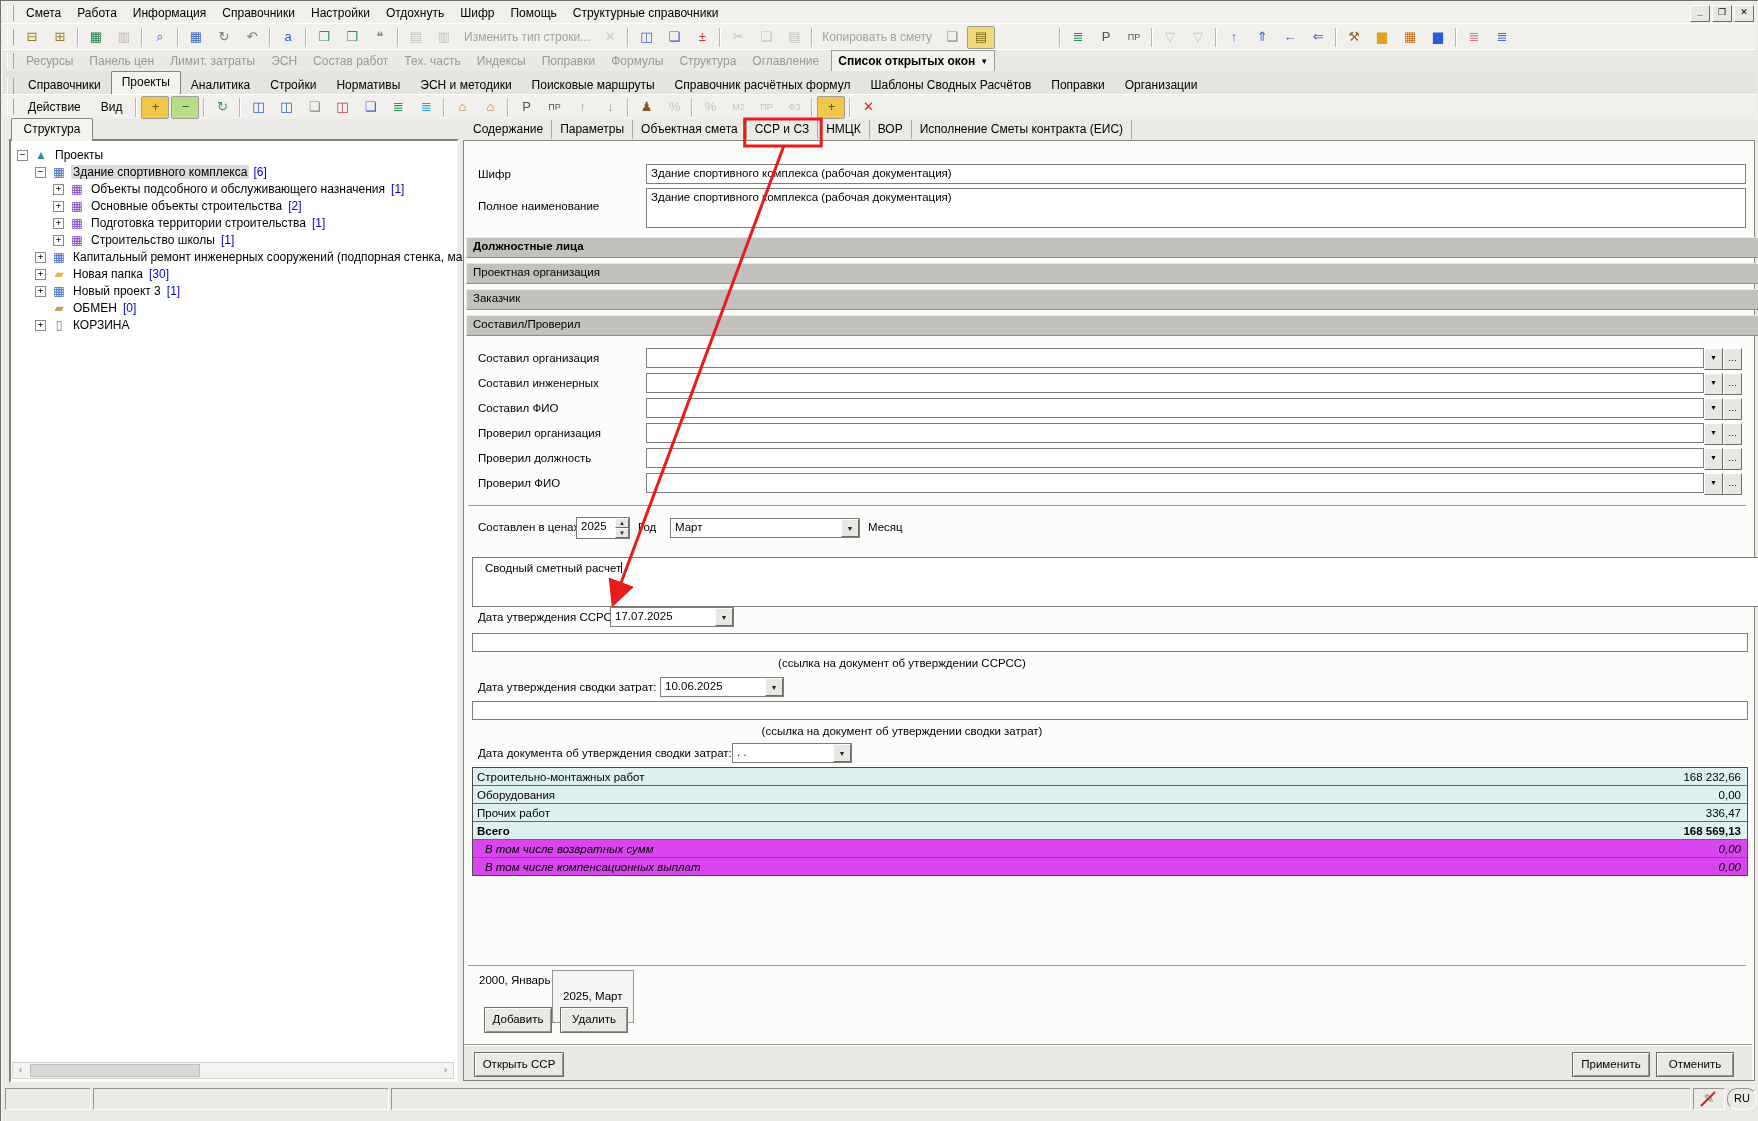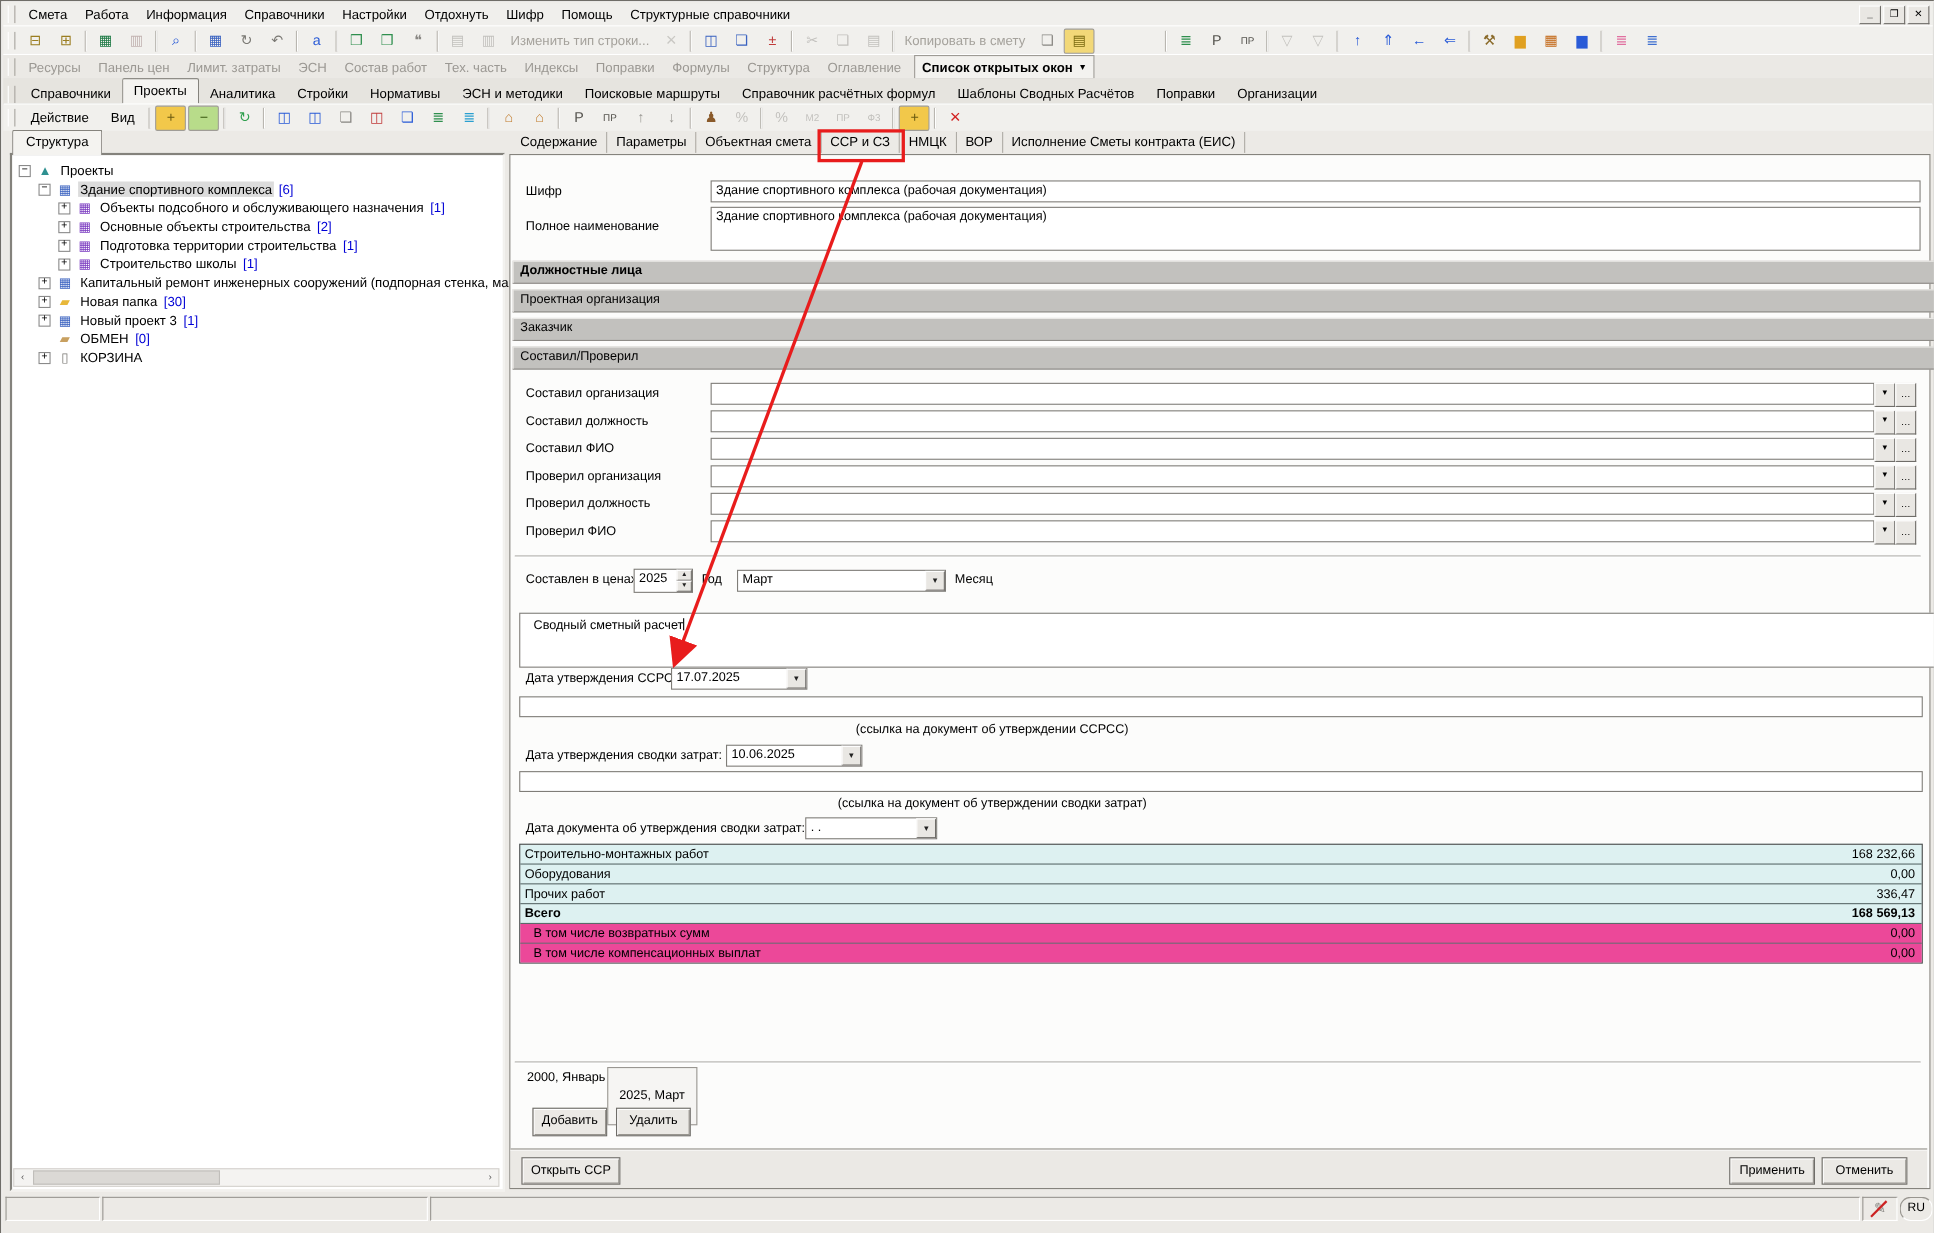--- a/index.html
+++ b/index.html
@@ -76,21 +76,21 @@
   .spin .btns span{flex:1;background:#e9e7e3;border:1px solid;border-color:#fff #6f6d69 #6f6d69 #fff;
     font-size:6px;line-height:8px;text-align:center;color:#222;}
   .groove{position:absolute;left:4px;width:1278px;height:0;border-top:1px solid #9c9a95;border-bottom:1px solid #fff;}
   .caption{position:absolute;left:8px;width:860px;text-align:center;font-size:11.5px;}
   .sumtable{position:absolute;left:8px;top:626px;width:1274px;border:1px solid #4a4a4a;background:#ddf1f1;}
   .strow{display:flex;height:17px;border-bottom:1px solid #5a6a6a;align-items:center;}
   .strow:last-child{border-bottom:none;}
   .strow .l{flex:1;padding:0 4px;font-size:11.5px;white-space:nowrap;}
   .strow .v{padding:0 6px;font-size:11.5px;}
   .strow.bold .l,.strow.bold .v{font-weight:bold;}
-  .strow.sub{background:#ec4899;}
+  .strow.sub{background:#d946ef;font-style:italic;}
   .strow.sub .l{padding-left:12px;}
   .ptab1{position:absolute;left:15px;top:833px;font-size:11.5px;}
   .ptab2{position:absolute;left:88px;top:829px;height:19px;line-height:18px;padding:16px 10px;
     background:#f6f5f3;border:1px solid #9a9792;font-size:11.5px;}
   .w-btn{position:absolute;background:#ebe9e5;border:1px solid #6f6d69;
     box-shadow:inset 1px 1px 0 #fff,inset -1px -1px 0 #98958f;text-align:center;font-size:11.5px;cursor:default;}
   .bottomstrip{position:absolute;left:0;top:903px;width:1288px;height:35px;background:#ebe9e5;
     border-top:1px solid #9c9a95;box-shadow:inset 0 1px 0 #fff;}
   
   #statusbar{position:absolute;left:2px;top:1086px;width:1754px;height:23px;background:#eceae6;}
@@ -349,21 +349,21 @@
     <div class="gbar" style="top:148px;">Заказчик</div>
     <div class="gbar" style="top:174px;">Составил/Проверил</div>
 
     <div id="persons">
         <span class="flabel" style="left: 14px; top: 211px;">Составил организация</span>
         <span class="combo" style="left: 182px; top: 207px; width: 1056px;">
           <span class="val"></span>
         </span>
         <span class="mini-btn" style="left: 1240px; top: 207px; font-size: 7px;">▼</span>
         <span class="mini-btn" style="left: 1259px; top: 207px;">…</span>
-        <span class="flabel" style="left: 14px; top: 236px;">Составил должность</span>
+        <span class="flabel" style="left: 14px; top: 236px;">Составил инженерных</span>
         <span class="combo" style="left: 182px; top: 232px; width: 1056px;">
           <span class="val"></span>
         </span>
         <span class="mini-btn" style="left: 1240px; top: 232px; font-size: 7px;">▼</span>
         <span class="mini-btn" style="left: 1259px; top: 232px;">…</span>
         <span class="flabel" style="left: 14px; top: 261px;">Составил ФИО</span>
         <span class="combo" style="left: 182px; top: 257px; width: 1056px;">
           <span class="val"></span>
         </span>
         <span class="mini-btn" style="left: 1240px; top: 257px; font-size: 7px;">▼</span>

